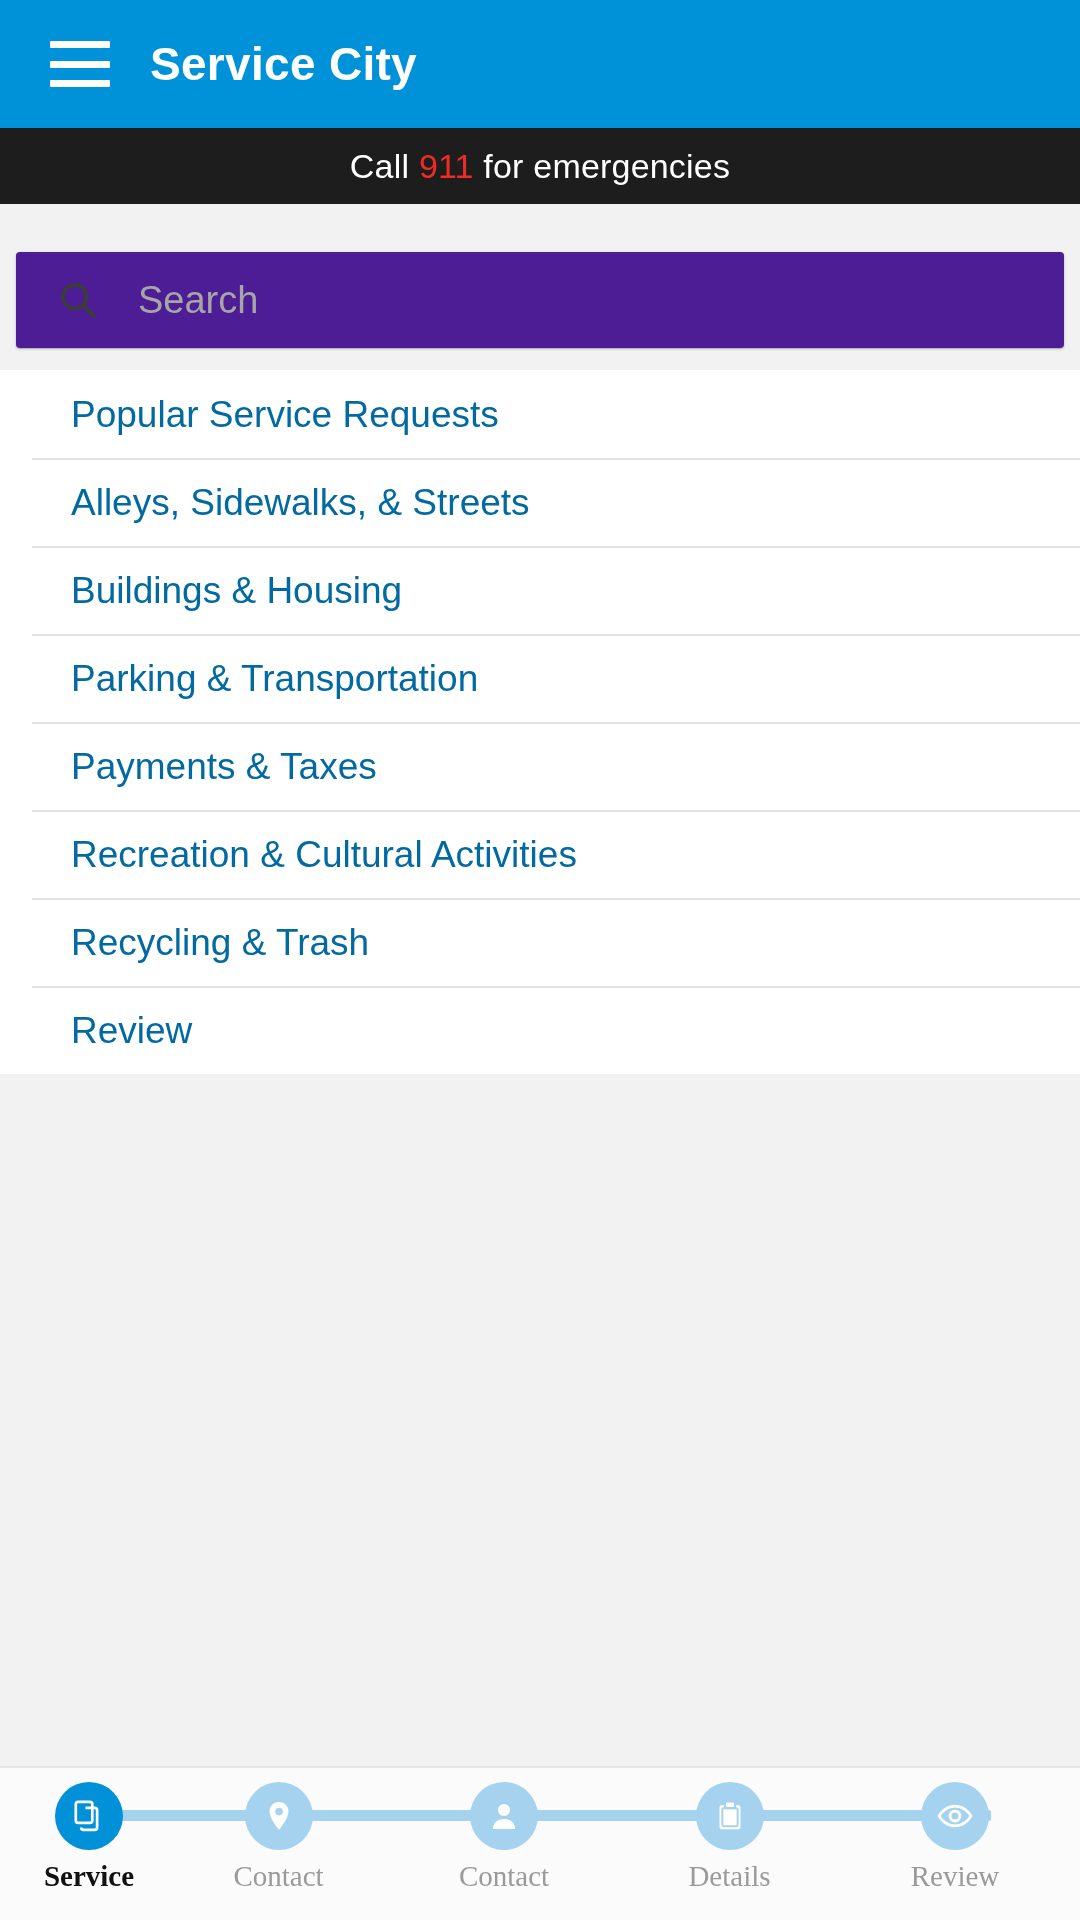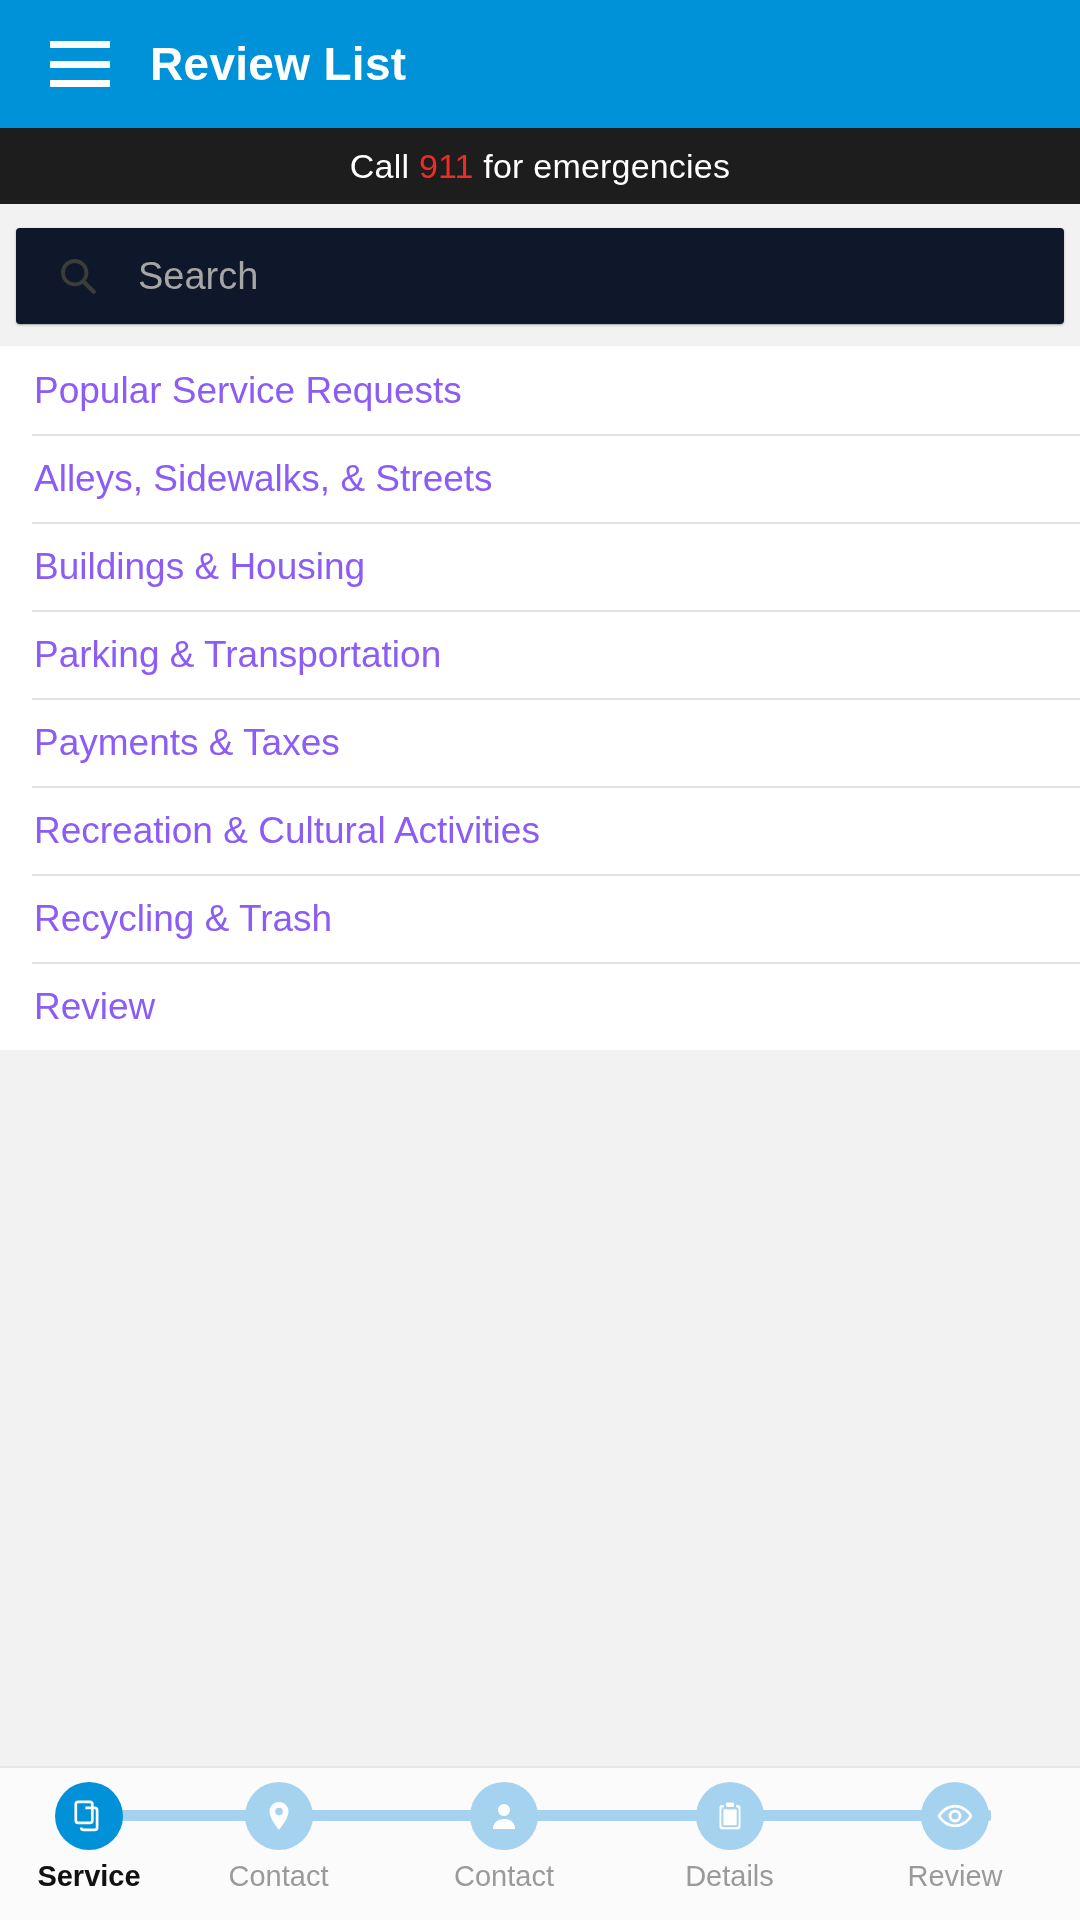--- a/index.html
+++ b/index.html
@@ -74,28 +74,29 @@
     color: #ee2b24;
   }
 
   
   .search-wrap {
     background: #f2f2f2;
     padding: 24px 16px 22px 16px;
     flex: 0 0 auto;
   }
   .search-card {
-    background: #0f172a;
+    background: #4c1d95;
     height: 96px;
     border-radius: 4px;
     display: flex;
     align-items: center;
     padding-left: 40px;
     box-shadow: 0 1px 3px rgba(0,0,0,0.22), 0 1px 1px rgba(0,0,0,0.12);
     cursor: text;
+    margin-top: 24px;
   }
   .search-icon {
     width: 44px;
     height: 44px;
     flex: 0 0 auto;
     margin-right: 38px;
     display: block;
   }
   .search-placeholder {
     color: #a6a6a6;
@@ -121,43 +122,45 @@
     content: "";
     position: absolute;
     top: 0;
     left: 32px;
     right: 0;
     height: 2px;
     background: #e3e3e3;
   }
   .list-label {
     font-size: 37px;
-    color: #8b5cf6;
+    color: #0369a1;
     line-height: 1;
     white-space: nowrap;
+    margin-left: 37px;
   }
 
   
   .filler {
     flex: 1 1 auto;
     background: #f2f2f2;
   }
 
   
   .stepper {
     flex: 0 0 auto;
     background: #fbfbfb;
     border-top: 2px solid #e6e6e6;
     height: 154px;
     position: relative;
     padding: 0 30px;
   }
   .stepper-inner {
     position: relative;
     height: 100%;
+    font-family: Liberation Serif, serif;
   }
   .step-track {
     position: absolute;
     left: 59px;
     right: 59px;
     top: 42px;
     height: 11px;
     background: #a5d2ee;
     border-radius: 2px;
   }
@@ -208,21 +211,21 @@
 <body>
 
 <div id="app">
 
   <div class="appbar">
     <div class="hamburger">
       <span></span>
       <span></span>
       <span></span>
     </div>
-    <div class="appbar-title">Review List</div>
+    <div class="appbar-title">Service City</div>
   </div>
 
   <div class="emergency">
     <div class="emergency-text"><span>Call </span><span class="emergency-number">911</span><span> for emergencies</span></div>
   </div>
 
   <div class="search-wrap">
     <div class="search-card">
       <svg class="search-icon" viewBox="0 0 24 24">
         <circle cx="10.2" cy="10.2" r="6.4" fill="none" stroke="#3c3c3c" stroke-width="2.1"></circle>

